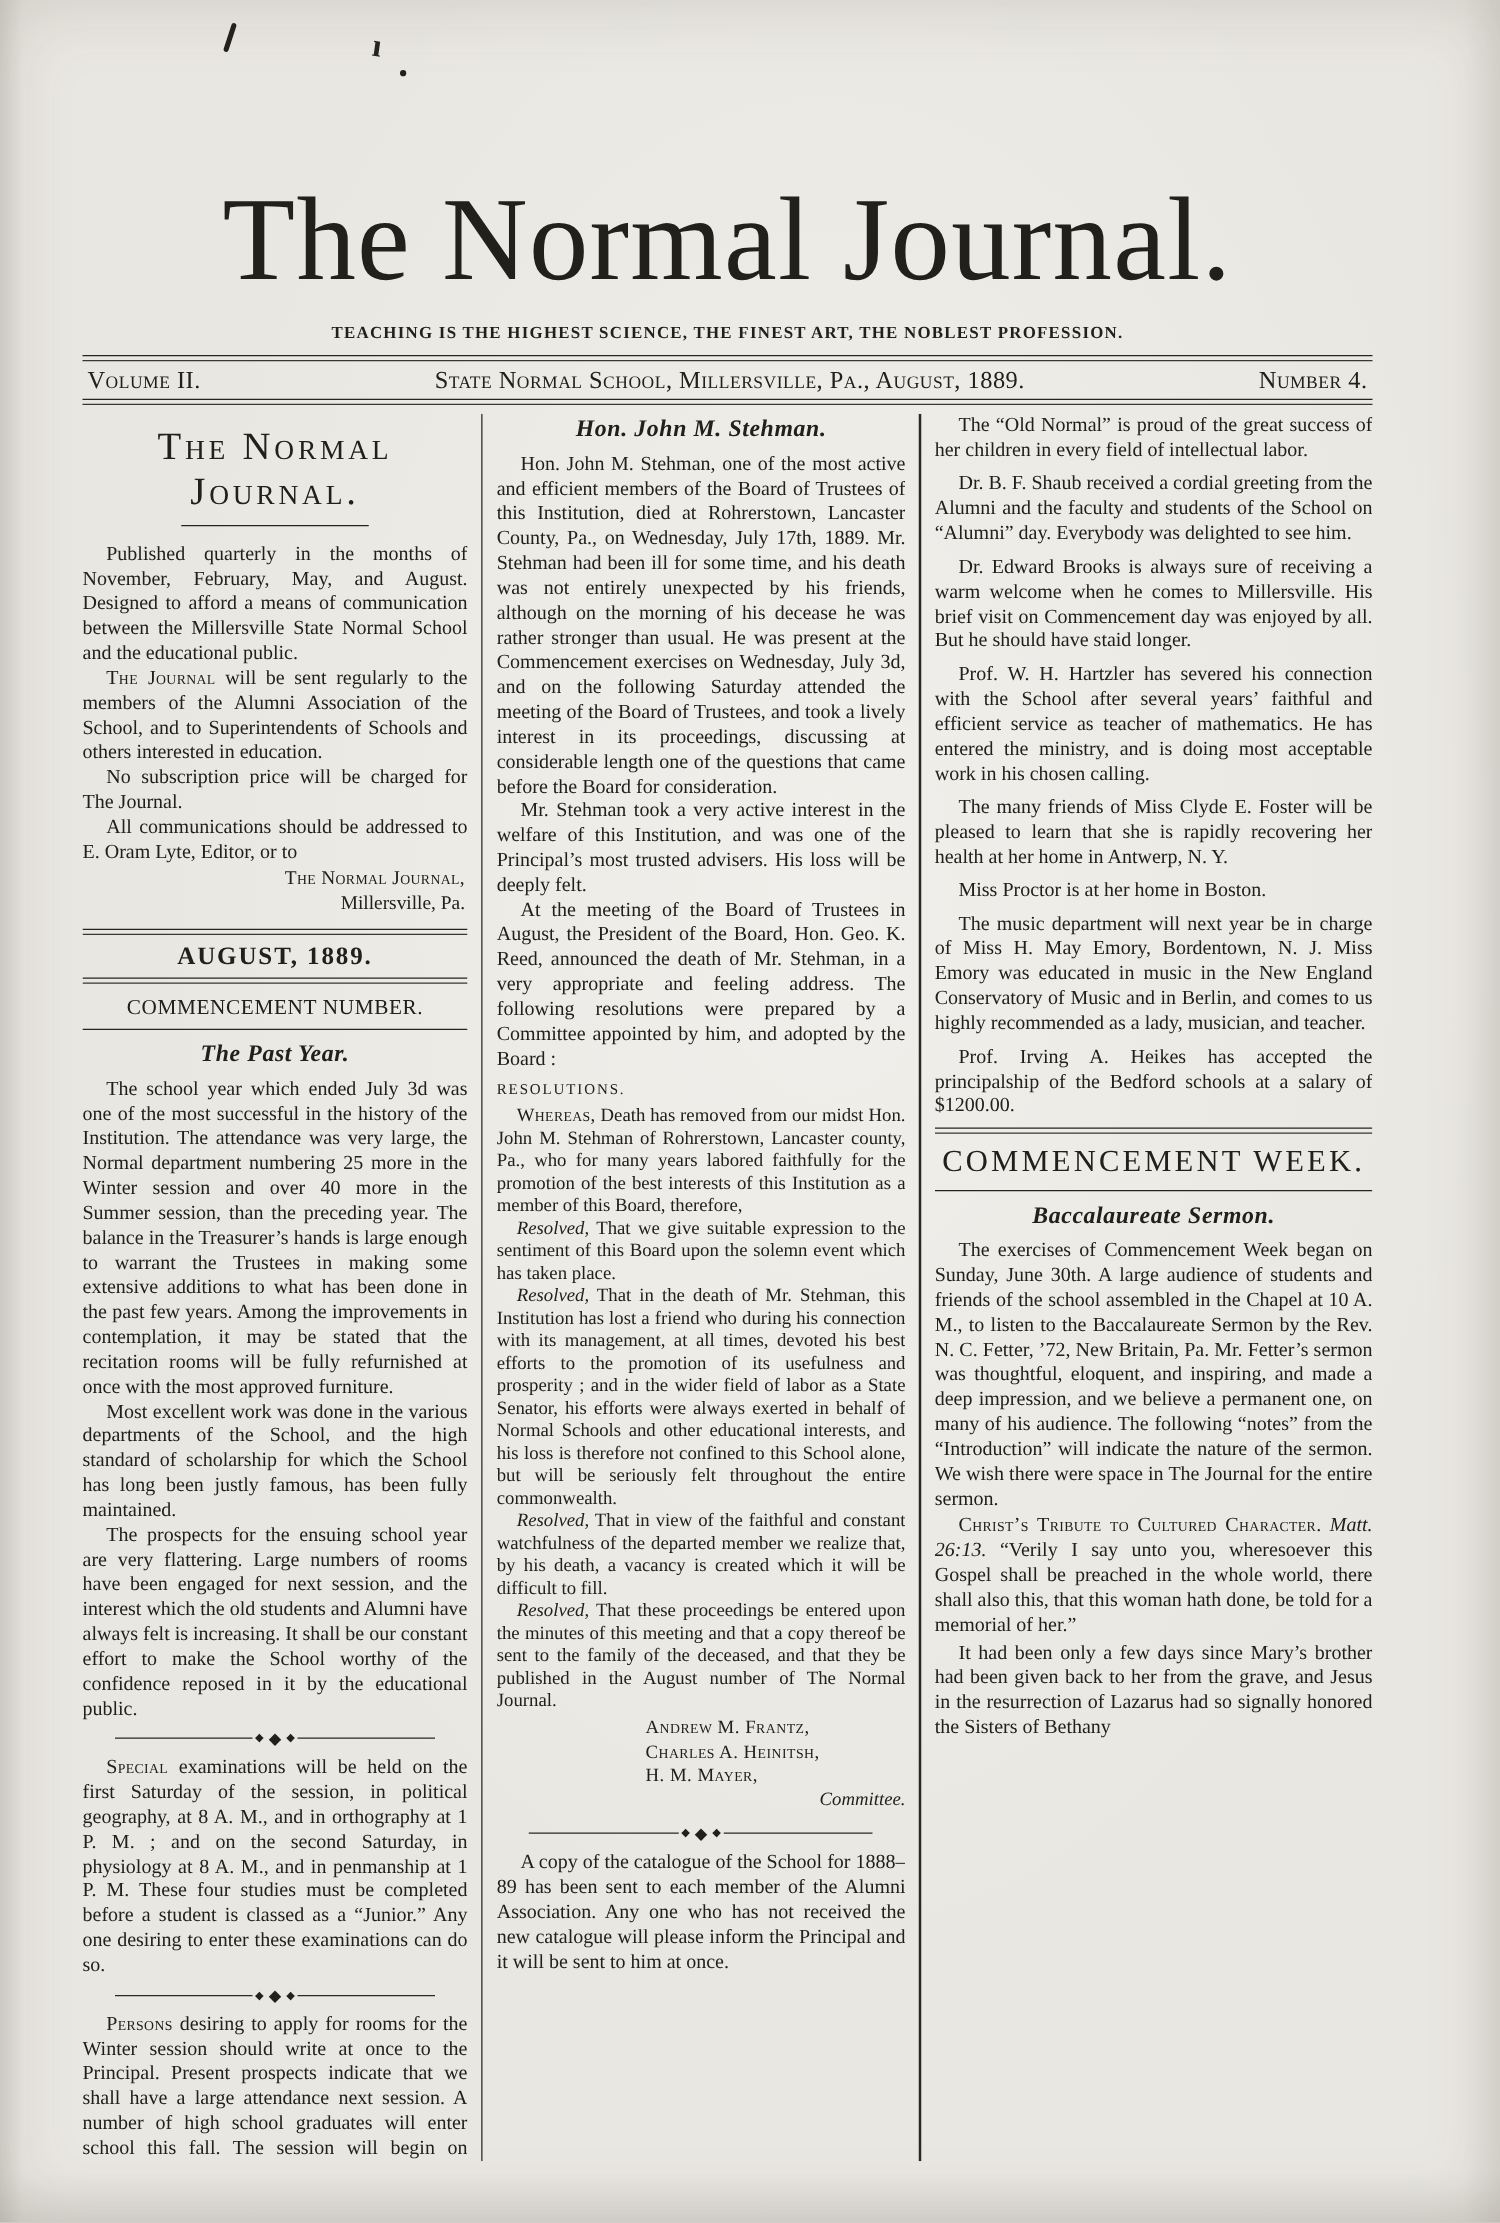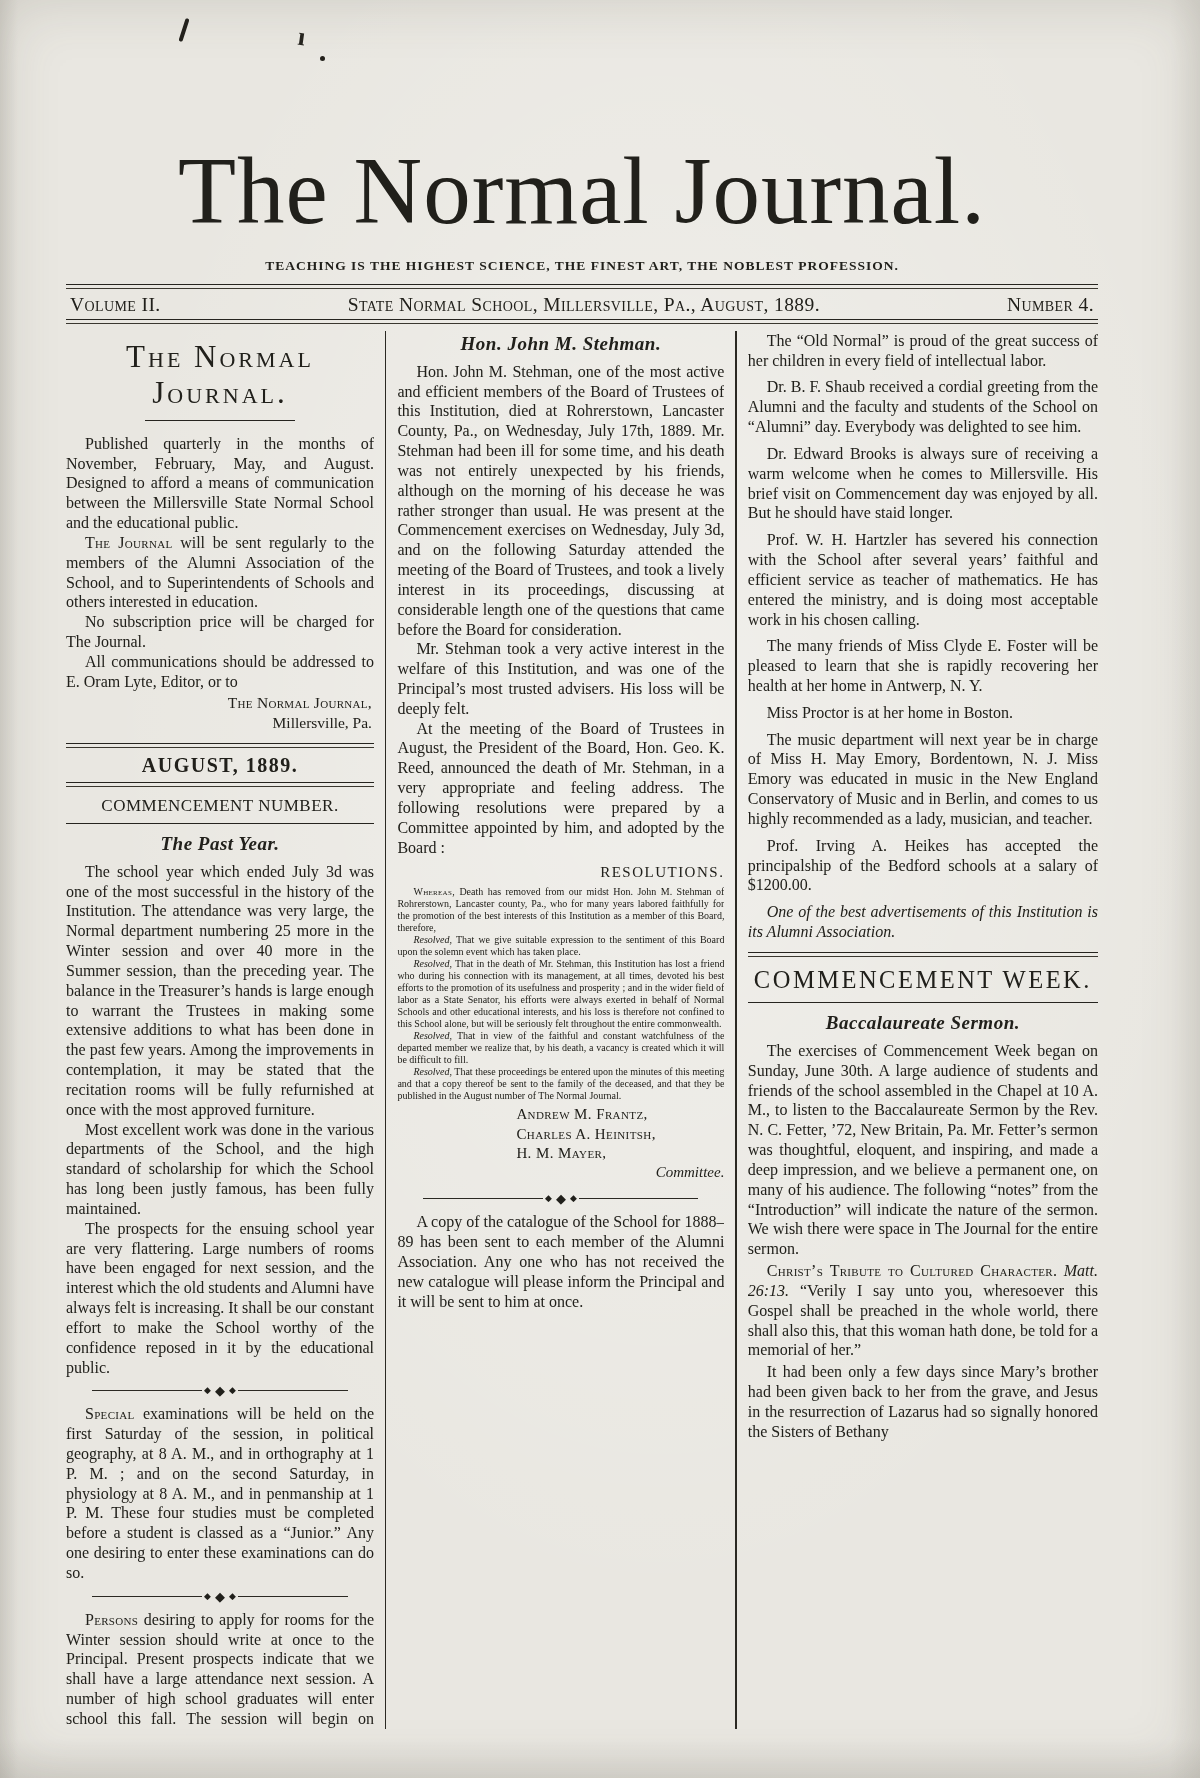--- a/index.html
+++ b/index.html
@@ -70,22 +70,22 @@
     padding:9px 0 7px 0;
   }
   .article-head{ margin:9px 0 7px 0; text-align:center; font-weight:bold; font-style:italic; font-size:19px; letter-spacing:0.5px; }
 
   .divider{ display:flex; align-items:center; margin:7px 26px; }
   .divider .dline{ flex:1; border-top:1px solid #2b2923; }
   .divider .d{ line-height:1; padding:0 2px; font-size:9px; }
   .divider .d.big{ font-size:13px; }
 
   
-  .res-head{ text-align:right; font-size:15px; letter-spacing:1.5px; margin:7px 0 5px 0; }
-  .res p.body{ font-size:10px; line-height:1.2; text-indent:16px; }
+  .res-head{ text-align:left; font-size:12px; letter-spacing:1.5px; margin:7px 0 5px 0; }
+  .res p.body{ font-size:15px; line-height:1.2; text-indent:16px; }
   .committee{ margin:3px 0 10px auto; width:208px; font-size:15px; line-height:1.28; }
   .committee .name{ font-variant:small-caps; letter-spacing:0.4px; }
   .committee .committee-label{ text-align:right; font-style:italic; }
 
   
   .col-right p.item{ margin-bottom:7px; }
   .italic-note{ font-style:italic; margin:2px 0 10px 0 !important; }
   .week-head{
     margin:0; font-weight:normal; text-align:center; font-size:24.5px; letter-spacing:2.5px;
     padding:9px 0 8px 0;
@@ -199,21 +199,20 @@
 
       <div class="col col-right">
         <p class="body item">The “Old Normal” is proud of the great success of her children in every field of intellectual labor.</p>
         <p class="body item">Dr. B. F. Shaub received a cordial greeting from the Alumni and the faculty and students of the School on “Alumni” day.  Everybody was delighted to see him.</p>
         <p class="body item">Dr. Edward Brooks is always sure of receiving a warm welcome when he comes to Millersville.  His brief visit on Commencement day was enjoyed by all.  But he should have staid longer.</p>
         <p class="body item">Prof. W. H. Hartzler has severed his connection with the School after several years’ faithful and efficient service as teacher of mathematics.  He has entered the ministry, and is doing most acceptable work in his chosen calling.</p>
         <p class="body item">The many friends of Miss Clyde E. Foster will be pleased to learn that she is rapidly recovering her health at her home in Antwerp, N. Y.</p>
         <p class="body item">Miss Proctor is at her home in Boston.</p>
         <p class="body item">The music department will next year be in charge of Miss H. May Emory, Bordentown, N. J.  Miss Emory was educated in music in the New England Conservatory of Music and in Berlin, and comes to us highly recommended as a lady, musician, and teacher.</p>
         <p class="body item">Prof. Irving A. Heikes has accepted the principalship of the Bedford schools at a salary of $1200.00.</p>
-        <p class="body item italic-note">One of the best advertisements of this Institution is its Alumni Association.</p>
 
         <div class="dbl-rule"></div>
         <h2 class="week-head">COMMENCEMENT WEEK.</h2>
         <div class="single-rule"></div>
         <h3 class="article-head">Baccalaureate Sermon.</h3>
 
         <div class="sermon">
           <p class="body">The exercises of Commencement Week began on Sunday, June 30th.  A large audience of students and friends of the school assembled in the Chapel at 10 A. M., to listen to the Baccalaureate Sermon by the Rev. N. C. Fetter, ’72, New Britain, Pa.  Mr. Fetter’s sermon was thoughtful, eloquent, and inspiring, and made a deep impression, and we believe a permanent one, on many of his audience.  The following “notes” from the “Introduction” will indicate the nature of the sermon.  We wish there were space in The Journal for the entire sermon.</p>
           <p class="body"><span class="sc">Christ’s Tribute to Cultured Character.</span><span class="it">  Matt. 26:13.</span><span>  “Verily I say unto you, wheresoever this Gospel shall be preached in the whole world, there shall also this, that this woman hath done, be told for a memorial of her.”</span></p>
           <p class="body">It had been only a few days since Mary’s brother had been given back to her from the grave, and Jesus in the resurrection of Lazarus had so signally honored the Sisters of Bethany</p>

